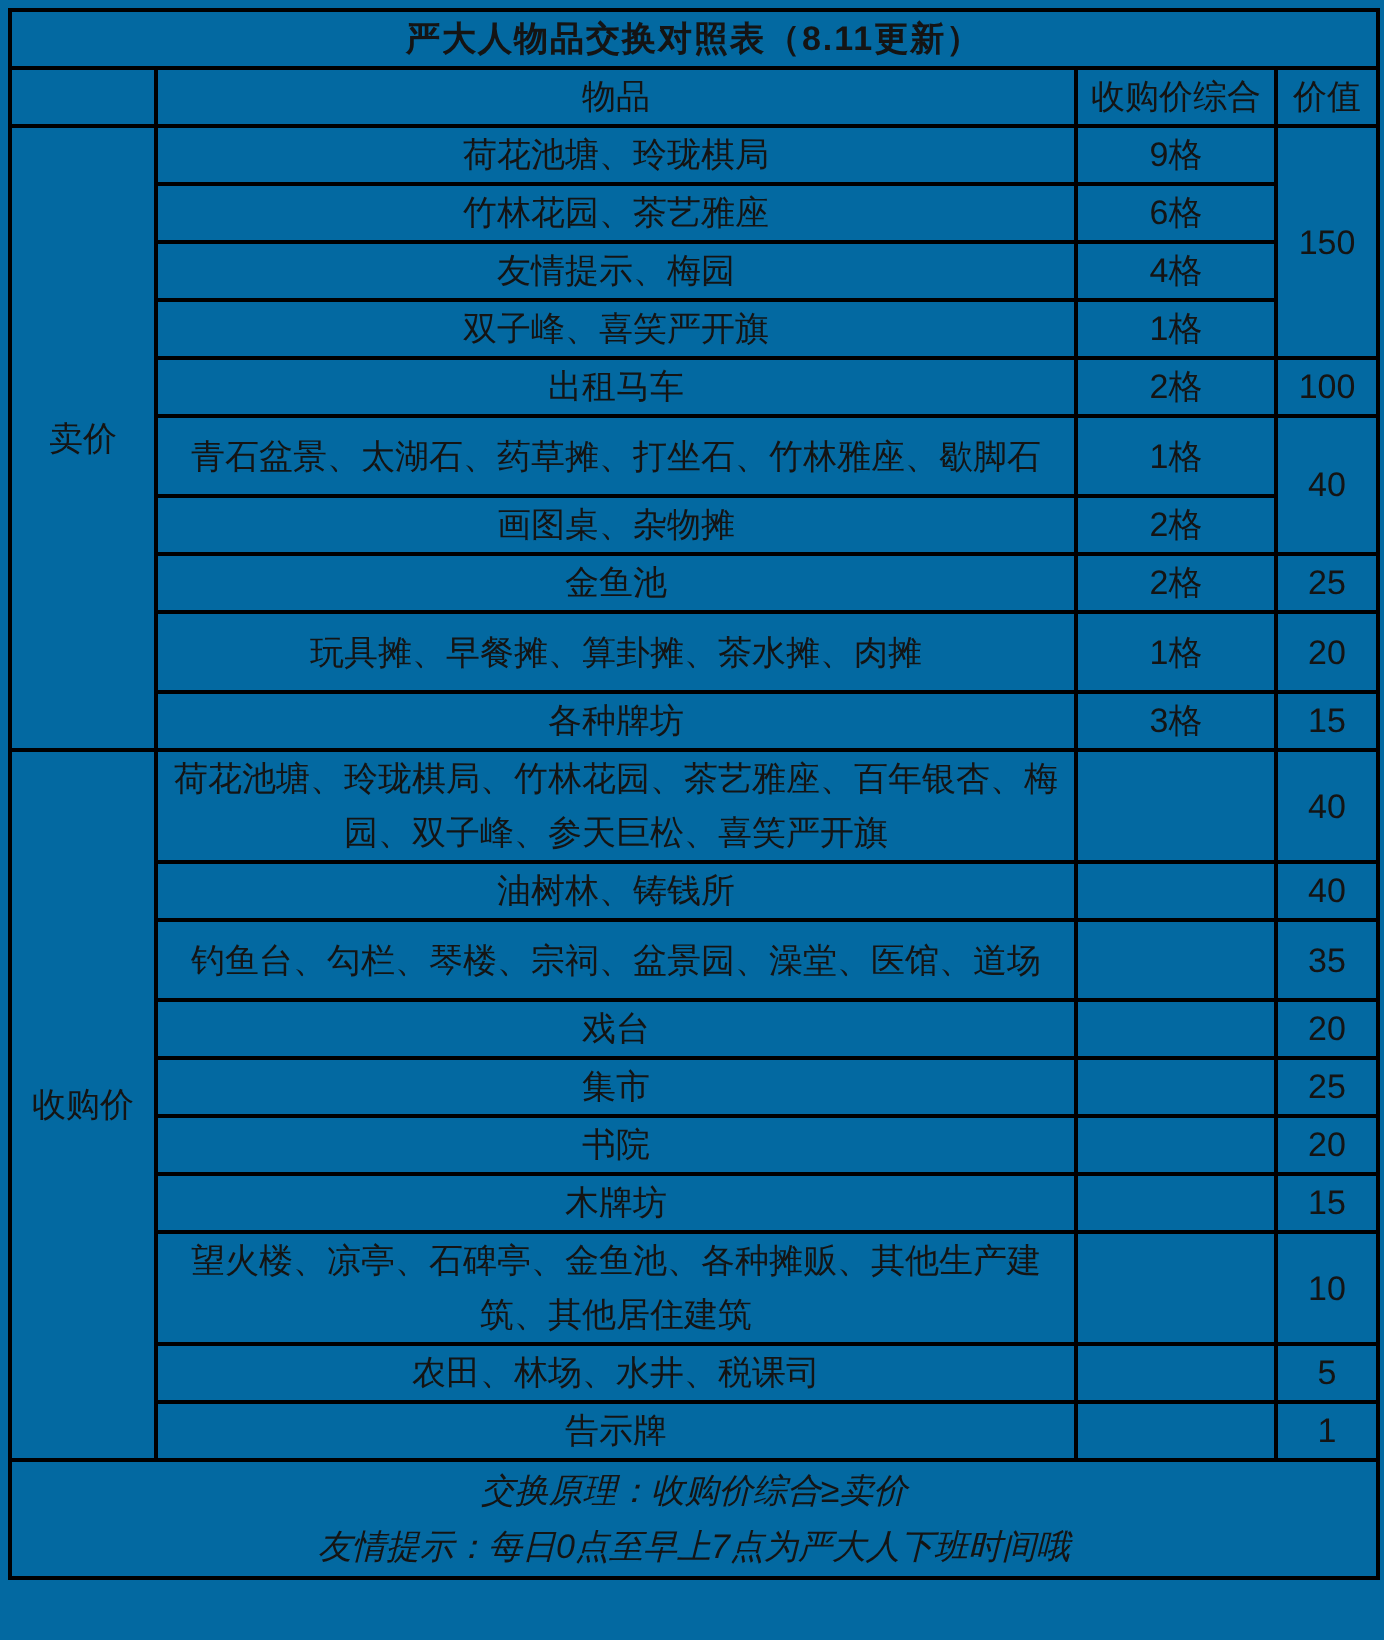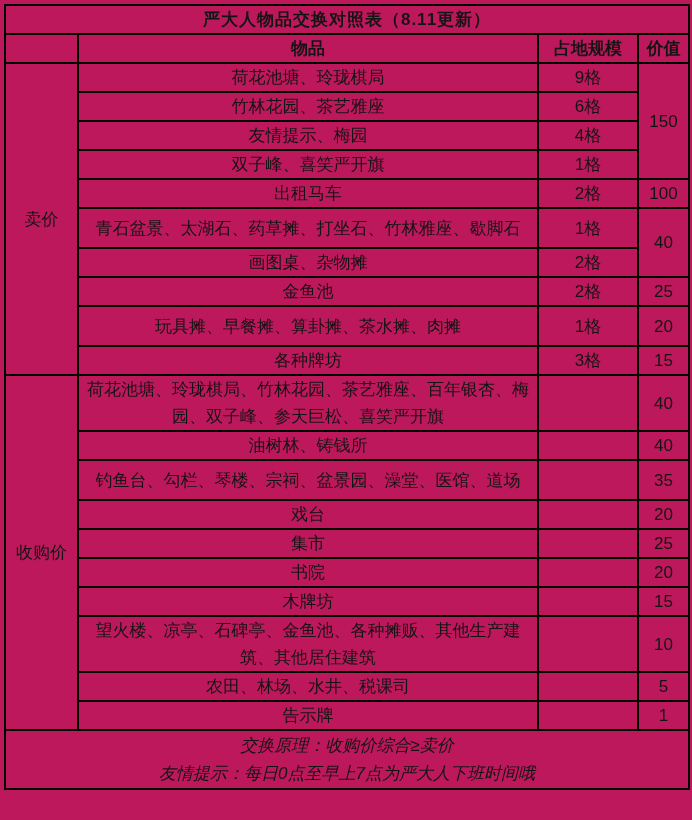--- a/index.html
+++ b/index.html
@@ -2,21 +2,21 @@
 <html><head>
 <meta charset="utf-8">
 <style>
   html, body { margin: 0; padding: 0; }
   body {
     width: 692px; height: 820px;
     background: #ffffff;
     font-family: "Liberation Sans", sans-serif;
     color: #111111;
   }
-  .page { position: relative; width: 692px; height: 820px; background: #be185d; }
+  .page { position: relative; width: 692px; height: 820px; background: #0369a1; }
   table.exchange {
     position: absolute; left: 4px; top: 4px;
     width: 684px;
     border-collapse: collapse;
     table-layout: fixed;
   }
   table.exchange td {
     border: 2px solid #000000;
     text-align: center;
     vertical-align: middle;
@@ -29,21 +29,21 @@
   tr.r-std  { height: 28px; }
   tr.r-tall { height: 40px; }
   tr.r-title  { height: 25px; }
   tr.r-header { height: 25px; }
   tr.r-footer { height: 59px; }
   td.title-cell {
     font-size: 19px;
     font-weight: 600;
     letter-spacing: 1px;
   }
-  td.header-cell { font-weight: 700; margin-top: 24px; }
+  td.header-cell { font-weight: 400; margin-top: 24px; }
   td.cat-cell { font-size: 18px; }
   td.num {
     font-family: Liberation Sans, sans-serif;
     font-size: 18px;
   }
   td.footer-cell { font-size: 18px; }
   td.footer-cell div { line-height: 28px; font-style: italic; }
 </style>
 </head>
 <body>
@@ -58,21 +58,21 @@
     </colgroup>
 
     <tbody>
         <tr class="r-title">
       <td colspan="4" class="title-cell">严大人物品交换对照表（8.11更新）</td>
     </tr>
 
     <tr class="r-header">
       <td class="header-cell"></td>
       <td class="header-cell">物品</td>
-      <td class="header-cell">占地规模</td>
+      <td class="header-cell">收购价综合</td>
       <td class="header-cell">价值</td>
     </tr>
 
     <tr class="r-std">
       <td rowspan="10" class="cat-cell">卖价</td>
       <td>荷花池塘、玲珑棋局</td>
       <td class="num">9格</td>
       <td rowspan="4" class="num">150</td>
     </tr>
     <tr class="r-std">

